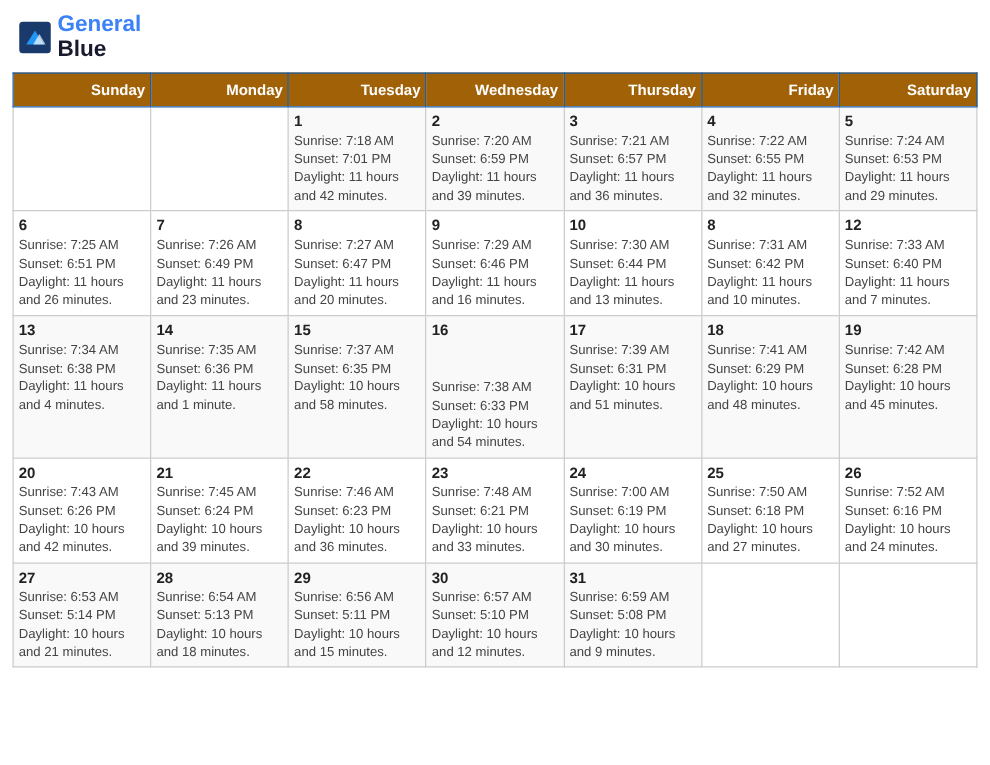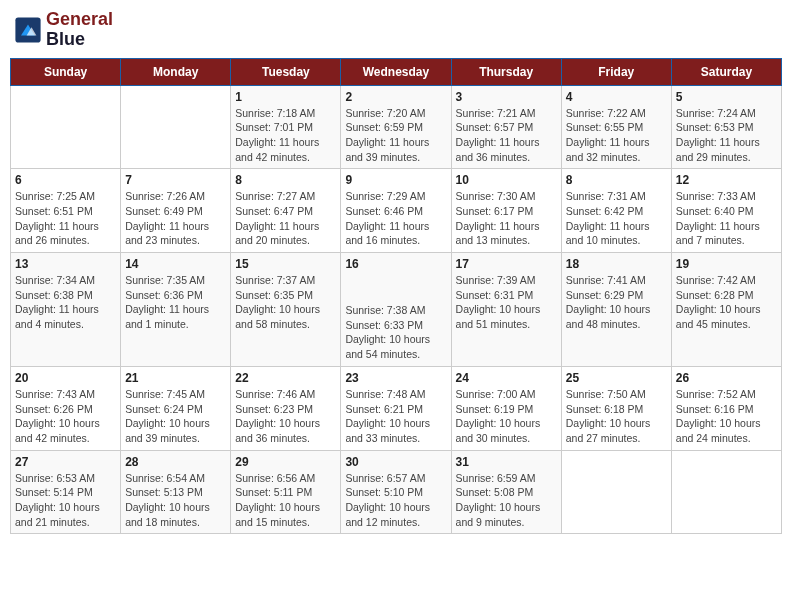--- a/index.html
+++ b/index.html
@@ -22,21 +22,21 @@
       align-items: center;
       gap: 4px;
     }
     .logo-text {
       font-size: 18px;
       font-weight: bold;
       color: #1a1a2e;
       line-height: 1.1;
     }
     .logo-text span {
-      color: #7f1d1d;
+      color: #3b82f6;
     }
     .logo-icon {
       width: 28px;
       height: 28px;
     }
     .title-block {
       text-align: right;
     }
     .month-title {
       font-size: 32px;
@@ -46,25 +46,25 @@
     .location {
       font-size: 14px;
       color: #555;
     }
     table {
       width: 100%;
       border-collapse: collapse;
       font-size: 11px;
     }
     thead tr th {
-      background: #7f1d1d;
+      background: #a16207;
       color: #fff;
       font-weight: bold;
       padding: 6px 4px;
-      text-align: center;
+      text-align: right;
       border: 1px solid #1a5fa8;
       font-size: 12px;
     }
     tbody tr td {
       border: 1px solid #ccc;
       vertical-align: top;
       padding: 4px;
       min-height: 80px;
       width: 14.28%;
       background: #fff;
@@ -177,21 +177,21 @@
         </td>
         <td>
           <span class="day-number">9</span>
           <div class="day-detail" style="white-space: pre-line;">Sunrise: 7:29 AM
 Sunset: 6:46 PM
 Daylight: 11 hours and 16 minutes.</div>
         </td>
         <td>
           <span class="day-number">10</span>
           <div class="day-detail" style="white-space: pre-line;">Sunrise: 7:30 AM
-Sunset: 6:17 PM
+Sunset: 6:44 PM
 Daylight: 11 hours and 13 minutes.</div>
         </td>
         <td>
           <span class="day-number">8</span>
           <div class="day-detail" style="white-space: pre-line;">Sunrise: 7:31 AM
 Sunset: 6:42 PM
 Daylight: 11 hours and 10 minutes.</div>
         </td>
         <td>
           <span class="day-number">12</span>

